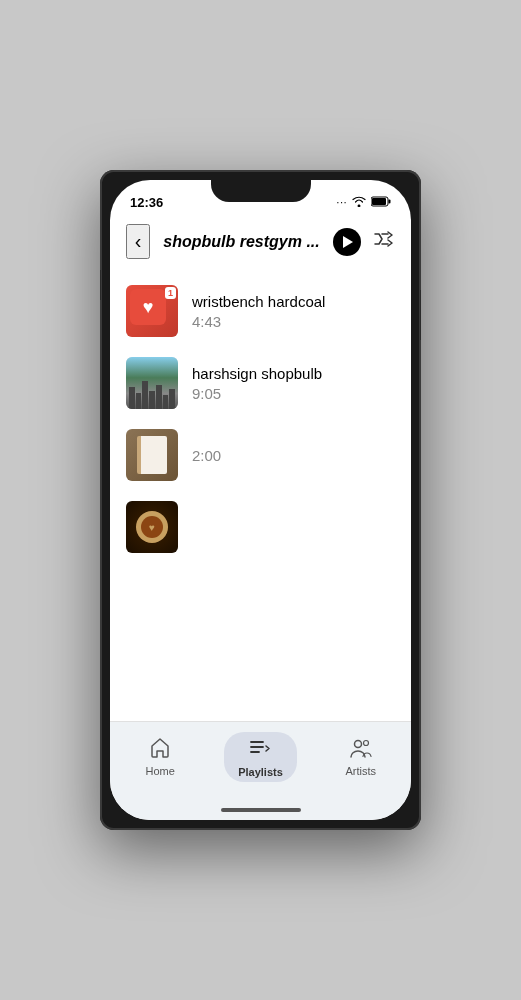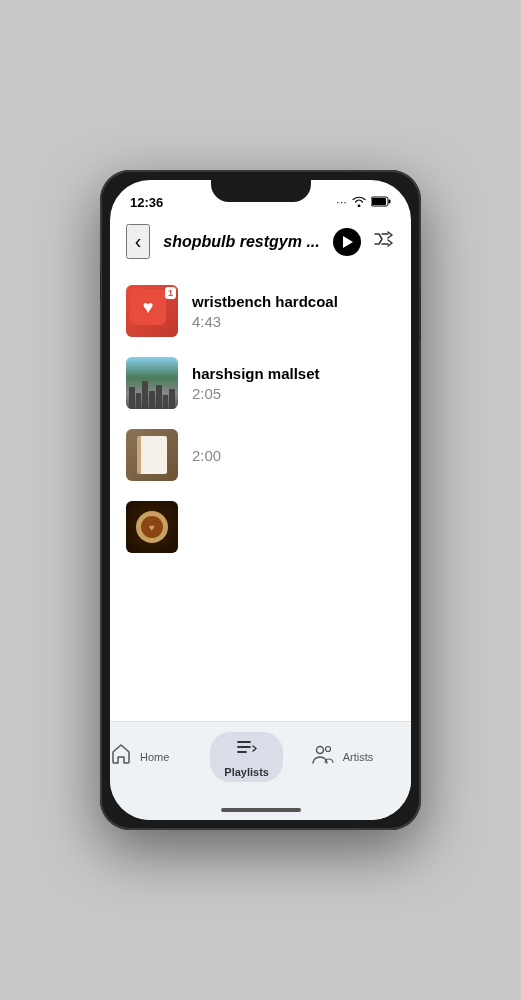--- a/index.html
+++ b/index.html
@@ -8,21 +8,21 @@
       display: flex;
       justify-content: center;
       align-items: center;
       min-height: 100vh;
       font-family: -apple-system, BlinkMacSystemFont, 'Segoe UI', sans-serif;
     }
     .phone-frame {
       width: 321px;
       height: 660px;
       background: #1a1a1a;
-      border-radius: 30px;
+      border-radius: 14px;
       position: relative;
       box-shadow: 0 20px 60px rgba(0,0,0,0.5), inset 0 0 0 2px #3a3a3a;
       overflow: hidden;
     }
     .phone-screen {
       position: absolute;
       top: 10px;
       left: 10px;
       right: 10px;
       bottom: 10px;
@@ -237,40 +237,41 @@
     .coffee-latte::after {
       content: '♥';
       color: #c8a060;
       font-size: 10px;
     }
     .track-info {
       flex: 1;
     }
     .track-name {
       font-size: 15px;
-      font-weight: 700;
+      font-weight: 400;
       color: #000;
       margin-bottom: 3px;
     }
     .track-duration {
       font-size: 15px;
       color: #888;
     }
     .bottom-nav {
       background: #eef2f5;
       border-top: 1px solid #e0e0e0;
       display: flex;
       justify-content: space-around;
       align-items: center;
       padding: 10px 0 20px;
     }
     .nav-item {
       display: flex;
-      align-items: center;
-      gap: 8px;
+      flex-direction: column;
+      align-items: center;
+      gap: 0;
       cursor: pointer;
       flex: 1;
     }
     .nav-icon {
       font-size: 22px;
       color: #555;
     }
     .nav-label {
       font-size: 11px;
       color: #555;
@@ -395,22 +396,22 @@
               <div class="building" style="height:16px;"></div>
               <div class="building" style="height:28px;"></div>
               <div class="building" style="height:18px;"></div>
               <div class="building" style="height:24px;"></div>
               <div class="building" style="height:14px;"></div>
               <div class="building" style="height:20px;"></div>
             </div>
           </div>
         </div>
         <div class="track-info">
-          <div class="track-name">harshsign mallset</div>
-          <div class="track-duration">2:05</div>
+          <div class="track-name">harshsign shopbulb</div>
+          <div class="track-duration">9:05</div>
         </div>
       </div>
 
       <div class="track-item">
         <div class="track-thumb">
           <div class="thumb-notebook">
             <div class="notebook-shape"></div>
           </div>
         </div>
         <div class="track-info">

